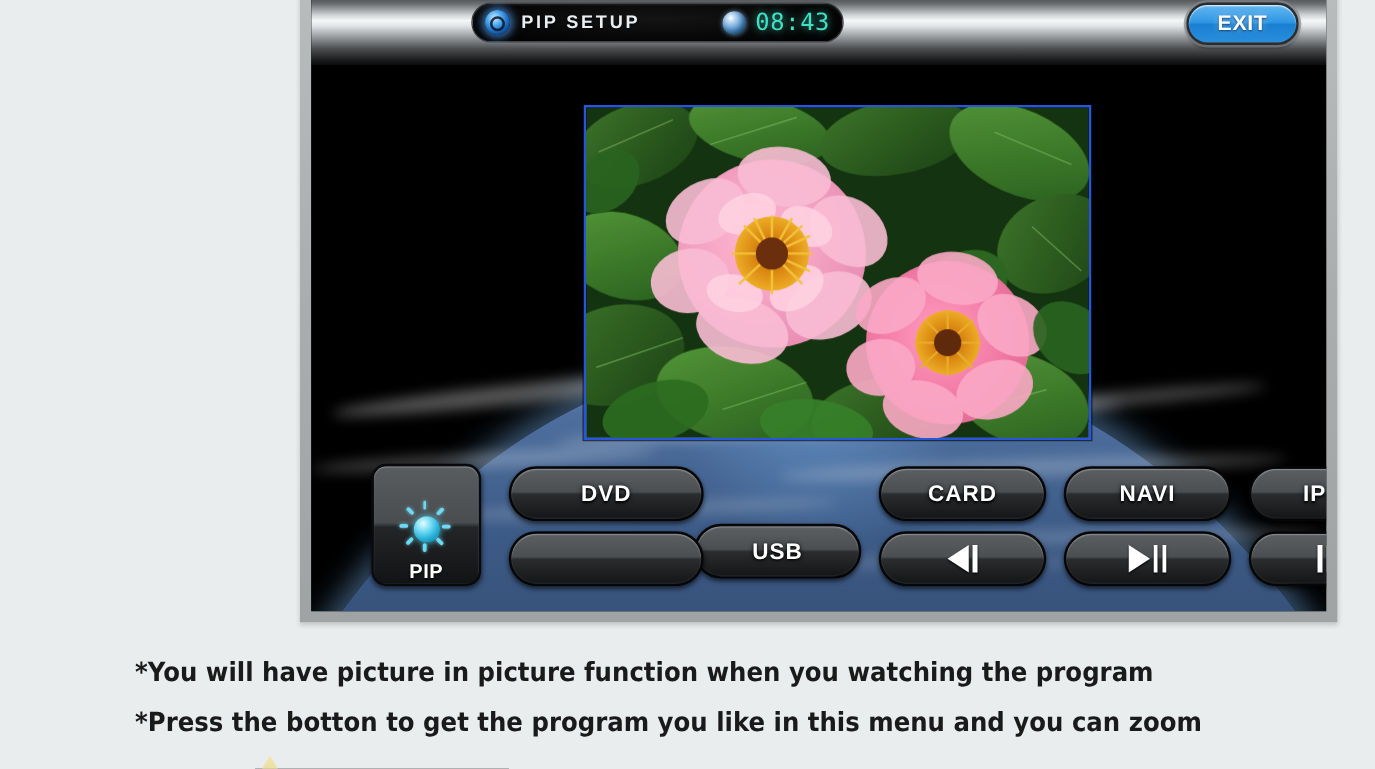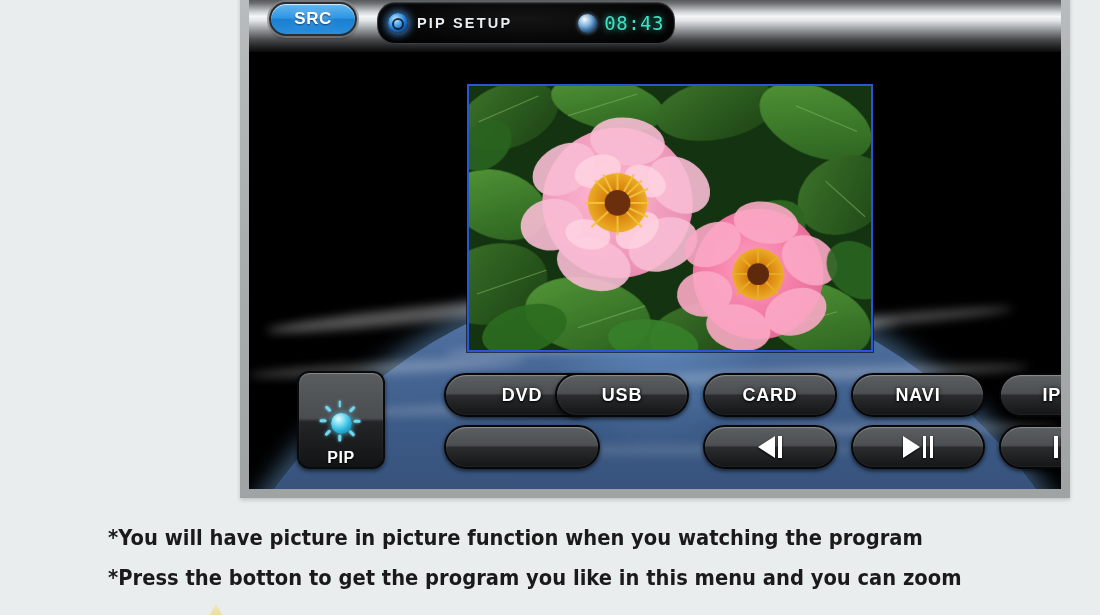--- a/index.html
+++ b/index.html
@@ -70,21 +70,21 @@
     letter-spacing: .5px;
     text-shadow: 0 1px 2px rgba(0,40,90,.85), 0 0 6px rgba(180,225,255,.6);
   }
   #src-button { left: 20px; top: 4px; width: 88px; height: 34px; }
   #exit-button { right: 22px; top: 4px; width: 90px; height: 34px; }
 
   
   #title-capsule {
     position: absolute;
     left: 128px; top: 4px;
-    width: 298px; height: 42px;
+    width: 298px; height: 32px;
     border-radius: 18px;
     background: radial-gradient(ellipse at 50% 40%, #141414 0%, #050505 70%, #000 100%);
     border: 1px solid #3b3d3e;
     display: flex; align-items: center;
     padding: 0 10px;
     box-shadow: inset 0 1px 2px rgba(255,255,255,.10);
   }
   #pip-orb-icon {
     width: 20px; height: 20px; border-radius: 50%;
     background: radial-gradient(circle at 38% 32%, #cfeaff 0%, #4aa8f0 32%, #1660b4 62%, #06203f 100%);
@@ -218,22 +218,22 @@
                 inset 0 -1px 1px rgba(255,255,255,.06),
                 0 2px 4px rgba(0,0,0,.65);
     display: flex; align-items: center; justify-content: center;
     cursor: pointer;
   }
   .deck-pill .lbl {
     color: #ffffff; font-weight: bold; font-size: 18px;
     letter-spacing: .8px;
     text-shadow: 0 1px 2px rgba(0,0,0,.95), 0 0 4px rgba(0,0,0,.7);
   }
-  .p0 { left: 0px;   width: 156px; margin-left: 37px; }
-  .p1 { left: 148px; width: 134px; }
+  .p0 { left: 0px;   width: 156px; }
+  .p1 { left: 148px; width: 134px; margin-top: 46px; }
   .p2 { left: 296px; width: 134px; }
   .p3 { left: 444px; width: 134px; }
   .p4 { left: 592px; width: 134px; }
 
   
   .glyph { display: flex; align-items: center; gap: 3px; }
   .tri-left {
     width: 0; height: 0;
     border-top: 11px solid transparent;
     border-bottom: 11px solid transparent;
@@ -279,33 +279,33 @@
   }
 </style>
 </head>
 <body>
 
 <div id="device-frame">
   <div id="device-screen">
 
     <div id="top-bar">
 
-      <div class="blue-pill" id="src-button">
-        <span>SRC</span>
-      </div>
 
       <div id="title-capsule">
         <div id="pip-orb-icon"></div>
         <div id="title-text">PIP SETUP</div>
         <div id="clock-group">
           <div id="clock-globe-icon"></div>
           <div id="clock-time">08:43</div>
         </div>
       </div>
 
+      <div class="blue-pill" id="exit-button">
+        <span>EXIT</span>
+      </div>
     </div>
 
     <div id="space-bg">
       <div id="earth-limb"></div>
       <div class="cloud-band c1"></div>
       <div class="cloud-band c2"></div>
       <div class="cloud-band c3"></div>
       <div class="cloud-band c4"></div>
       <div class="cloud-band c5"></div>
       <div class="cloud-band c6"></div>

